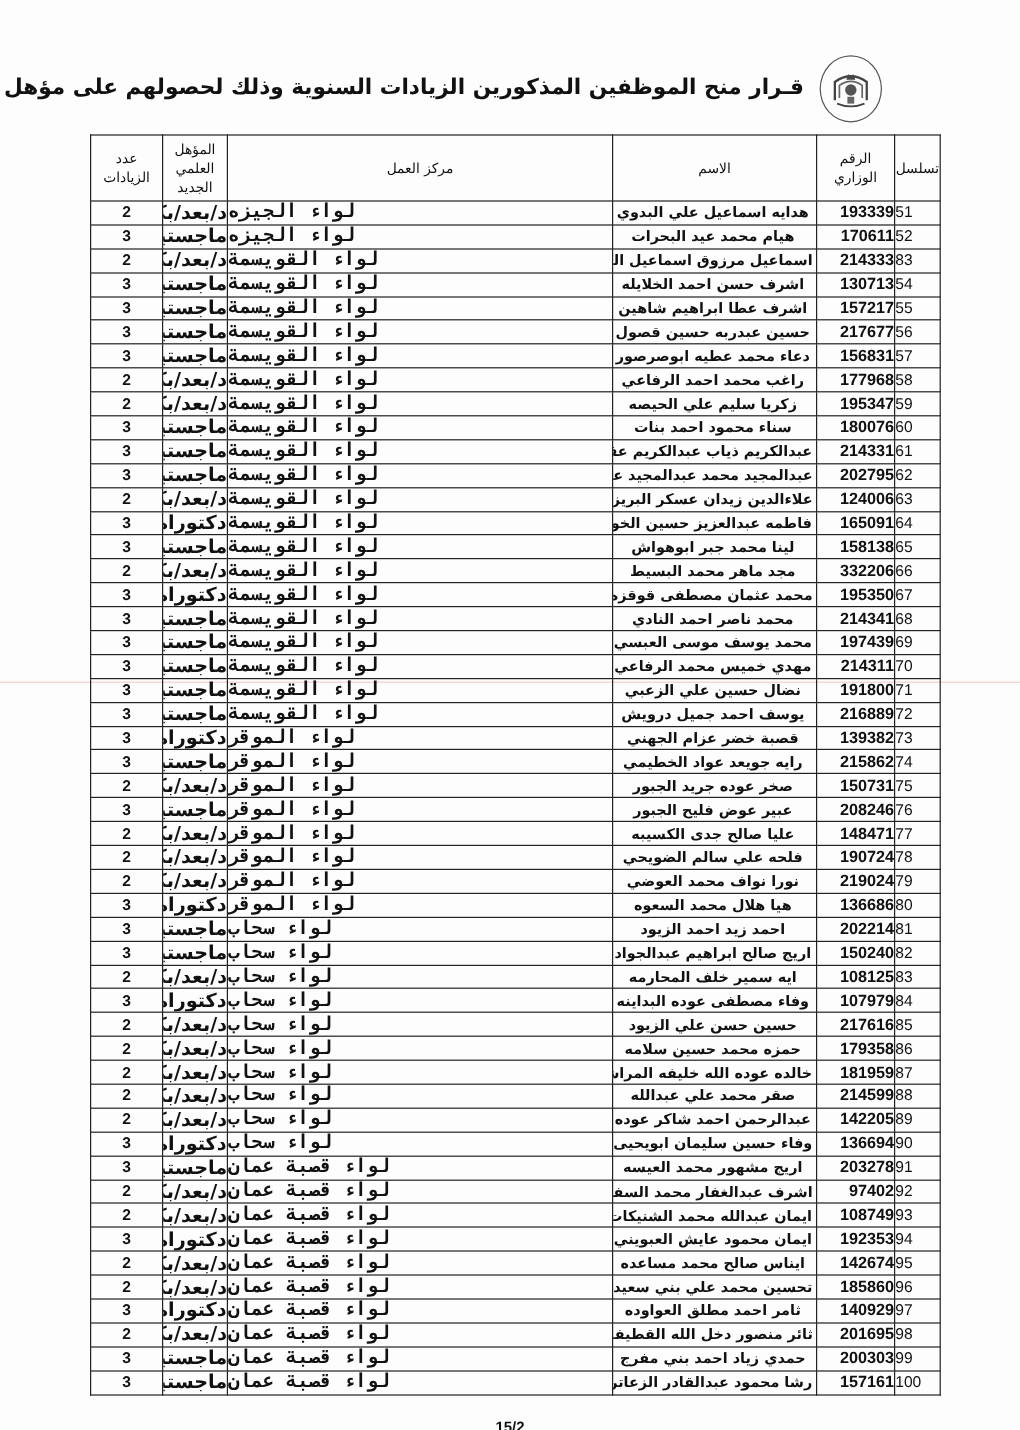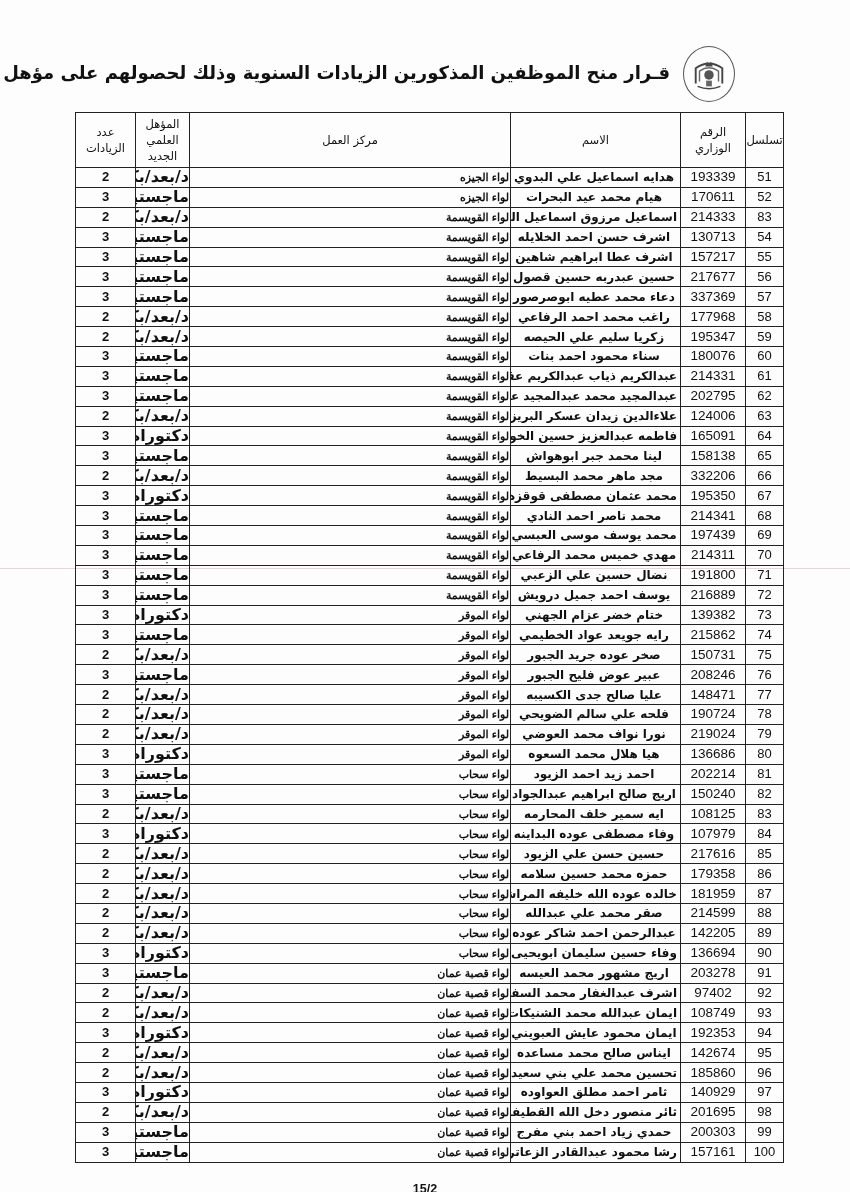--- a/index.html
+++ b/index.html
@@ -27,24 +27,24 @@
   }
   th, td { border: 1.5px solid #222; padding: 0; }
   th {
     font-family: "DejaVu Sans", sans-serif; font-weight: normal; font-size: 11.5px; height: 54px;
     line-height: 16px; text-align: center;
   }
   td {
     height: 18.9px; font-family: "Liberation Sans", sans-serif; font-weight: bold; font-size: 12.5px;
     white-space: nowrap; overflow: hidden; line-height: 18px;
   }
-  td.c-seq { text-align: center; font-weight: normal; font-size: 13px; font-family: "Liberation Sans", sans-serif; }
-  td.c-num { text-align: center; font-size: 13.5px; font-family: "Liberation Sans", sans-serif; font-weight: normal; }
+  td.c-seq { text-align: left; font-weight: normal; font-size: 13px; font-family: "Liberation Sans", sans-serif; }
+  td.c-num { font-size: 13.5px; font-family: "Liberation Sans", sans-serif; font-weight: bold; }
   td.c-name { text-align: center; padding-right: 3px; font-size: 12px; font-family: "DejaVu Sans", sans-serif; letter-spacing: -0.4px; }
-  td.c-work { text-align: right; padding-right: 1px; font-size: 11px; font-family: Liberation Sans, sans-serif; letter-spacing: -0.3px; }
+  td.c-work { text-align: left; padding-right: 1px; font-size: 16px; font-family: Liberation Mono, monospace; letter-spacing: -0.3px; }
   td.c-qual { text-align: center; font-size: 16px; font-family: "DejaVu Sans", sans-serif; letter-spacing: -0.4px; }
   td.c-cnt { text-align: center; font-size: 13px; font-family: "Liberation Sans", sans-serif; }
   .footer {
     position: absolute; left: 0; width: 850px; top: 1182px; text-align: center;
     font-family: "Liberation Sans", sans-serif; font-weight: bold; font-size: 12.5px;
   }
 </style>
 </head>
 <body>
 
@@ -126,21 +126,21 @@
       <tr>
         <td class="c-seq">56</td>
         <td class="c-num">217677</td>
         <td class="c-name">حسين عبدربه حسين قصول</td>
         <td class="c-work">لواء القويسمة</td>
         <td class="c-qual">ماجستير</td>
         <td class="c-cnt">3</td>
       </tr>
       <tr>
         <td class="c-seq">57</td>
-        <td class="c-num">337369</td>
+        <td class="c-num">156831</td>
         <td class="c-name">دعاء محمد عطيه ابوصرصور</td>
         <td class="c-work">لواء القويسمة</td>
         <td class="c-qual">ماجستير</td>
         <td class="c-cnt">3</td>
       </tr>
       <tr>
         <td class="c-seq">58</td>
         <td class="c-num">177968</td>
         <td class="c-name">راغب محمد احمد الرفاعي</td>
         <td class="c-work">لواء القويسمة</td>
@@ -255,21 +255,21 @@
         <td class="c-seq">72</td>
         <td class="c-num">216889</td>
         <td class="c-name">يوسف احمد جميل درويش</td>
         <td class="c-work">لواء القويسمة</td>
         <td class="c-qual">ماجستير</td>
         <td class="c-cnt">3</td>
       </tr>
       <tr>
         <td class="c-seq">73</td>
         <td class="c-num">139382</td>
-        <td class="c-name">ختام خضر عزام الجهني</td>
+        <td class="c-name">قصبة خضر عزام الجهني</td>
         <td class="c-work">لواء الموقر</td>
         <td class="c-qual">دكتوراه</td>
         <td class="c-cnt">3</td>
       </tr>
       <tr>
         <td class="c-seq">74</td>
         <td class="c-num">215862</td>
         <td class="c-name">رايه جويعد عواد الخطيمي</td>
         <td class="c-work">لواء الموقر</td>
         <td class="c-qual">ماجستير</td>

